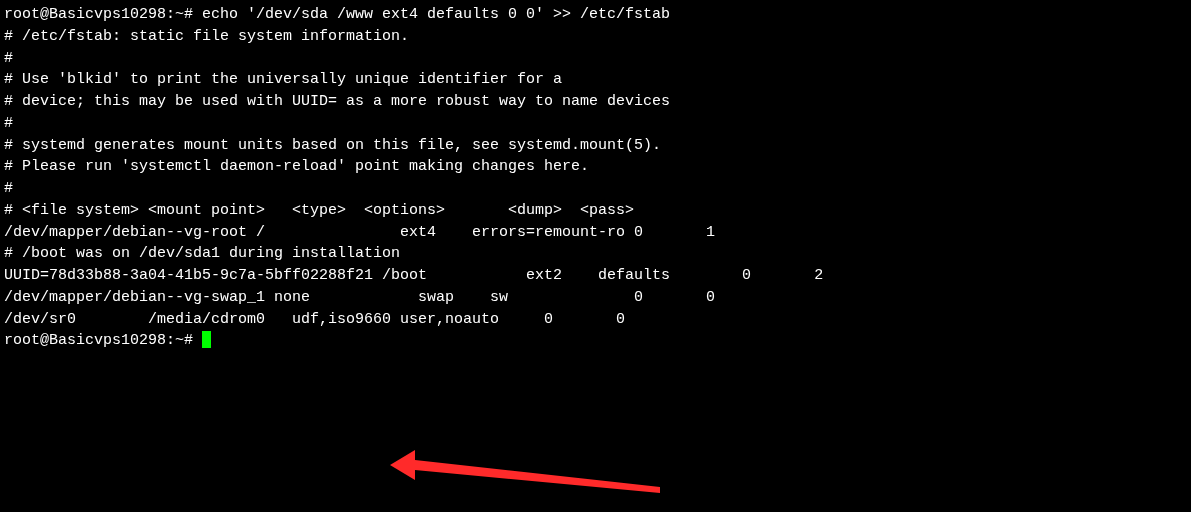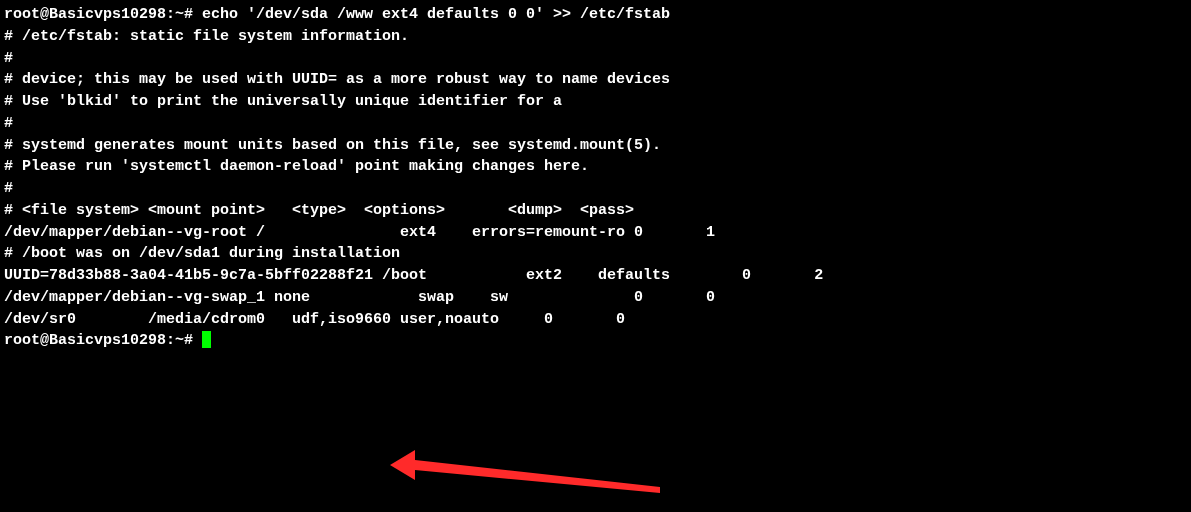--- a/index.html
+++ b/index.html
@@ -10,21 +10,20 @@
       font-size: 15px;
       line-height: 1.45;
       color: #ffffff;
       width: 1183px;
       height: 504px;
       overflow: hidden;
       position: relative;
     }
     .line {
       white-space: pre;
-      font-weight: bold;
     }
     .cursor {
       display: inline-block;
       width: 9px;
       height: 17px;
       background-color: #00ff00;
       vertical-align: text-bottom;
       margin-bottom: 1px;
     }
     .arrow-svg {
@@ -34,22 +33,22 @@
       pointer-events: none;
     }
   </style>
 </head>
 <body>
 
 <div class="terminal">
   <div class="line">root@Basicvps10298:~# echo '/dev/sda /www ext4 defaults 0 0' &gt;&gt; /etc/fstab</div>
   <div class="line"># /etc/fstab: static file system information.</div>
   <div class="line">#</div>
+  <div class="line"># Use 'blkid' to print the universally unique identifier for a</div>
   <div class="line"># device; this may be used with UUID= as a more robust way to name devices</div>
-  <div class="line"># Use 'blkid' to print the universally unique identifier for a</div>
   <div class="line">#</div>
   <div class="line"># systemd generates mount units based on this file, see systemd.mount(5).</div>
   <div class="line"># Please run 'systemctl daemon-reload' point making changes here.</div>
   <div class="line">#</div>
   <div class="line"># &lt;file system&gt; &lt;mount point&gt;   &lt;type&gt;  &lt;options&gt;       &lt;dump&gt;  &lt;pass&gt;</div>
   <div class="line">/dev/mapper/debian--vg-root /               ext4    errors=remount-ro 0       1</div>
   <div class="line"># /boot was on /dev/sda1 during installation</div>
   <div class="line">UUID=78d33b88-3a04-41b5-9c7a-5bff02288f21 /boot           ext2    defaults        0       2</div>
   <div class="line">/dev/mapper/debian--vg-swap_1 none            swap    sw              0       0</div>
   <div class="line">/dev/sr0        /media/cdrom0   udf,iso9660 user,noauto     0       0</div>

